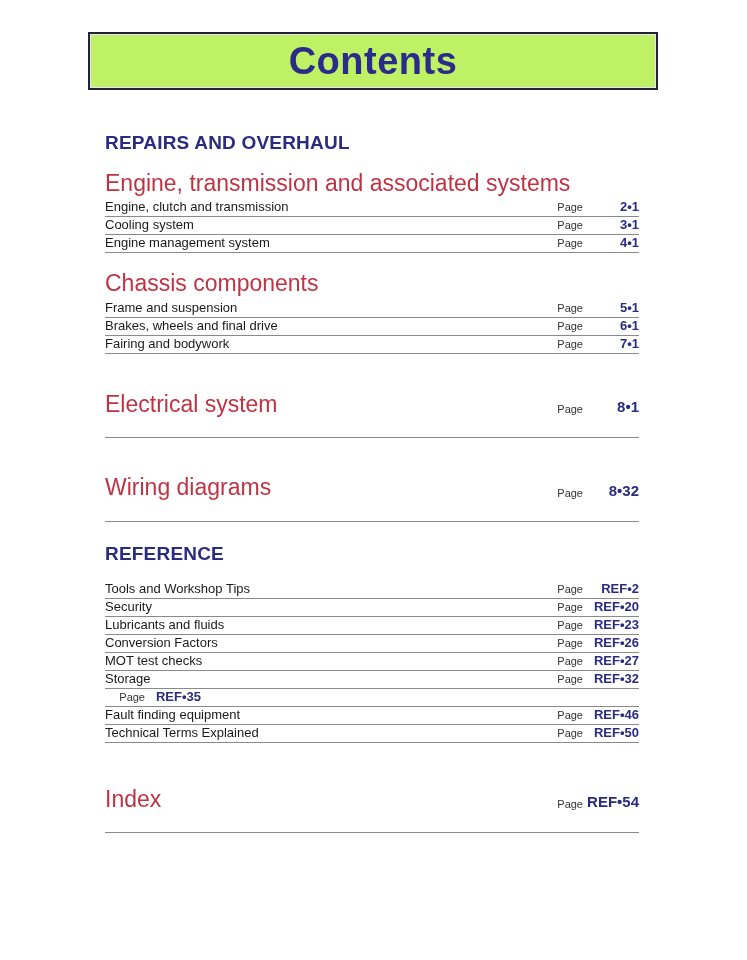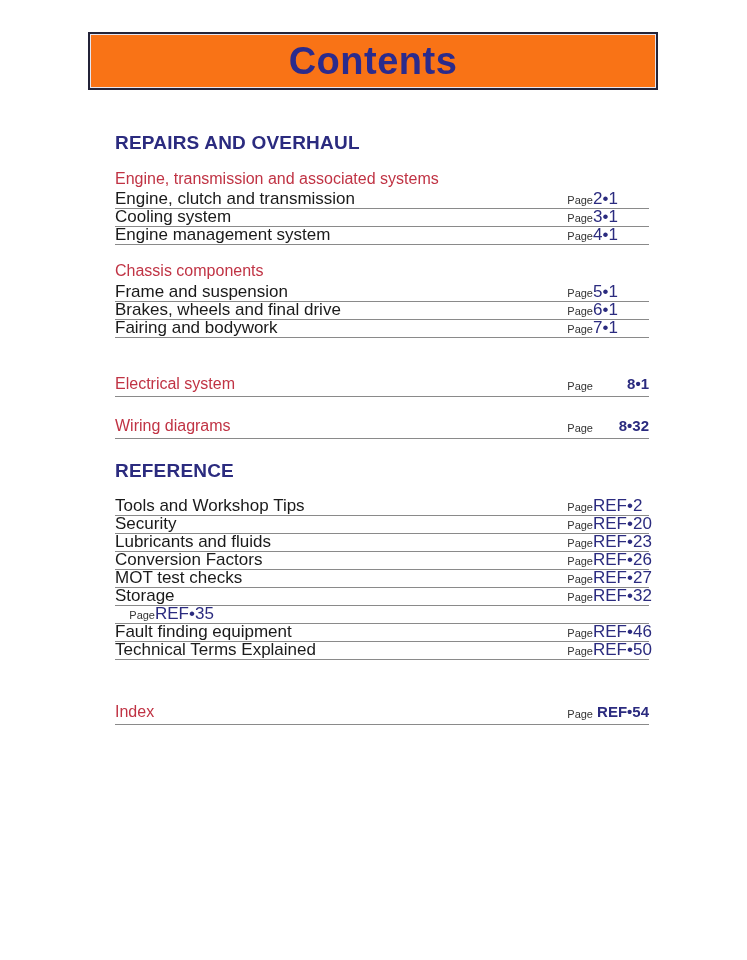--- a/index.html
+++ b/index.html
@@ -15,110 +15,110 @@
     overflow: hidden;
   }
 
   
   .title-banner {
     position: absolute;
     left: 88px;
     top: 32px;
     width: 570px;
     height: 58px;
-    background: #f97316;
+    background: #bef264;
     border: 2px solid #232338;
     box-shadow: inset 0 0 0 1px #e6e6f2;
     box-sizing: border-box;
     display: flex;
     align-items: center;
     justify-content: center;
   }
   .title-banner .title-text {
     font-size: 38px;
     font-weight: bold;
     color: #2b2b8c;
     letter-spacing: 0.5px;
     line-height: 1;
   }
 
   
   .content {
     position: absolute;
-    left: 115px;
+    left: 105px;
     top: 133px;
     width: 534px;
   }
 
   
   .major-heading {
     font-size: 19px;
     font-weight: bold;
     color: #2b2b7f;
     letter-spacing: 0.2px;
     margin: 0 0 16px 0;
     line-height: 1.1;
   }
   .major-heading.reference-heading {
     margin-top: 22px;
   }
 
   
   .sub-heading {
-    font-size: 16px;
+    font-size: 23px;
     font-weight: normal;
     color: #c03344;
     margin: 0 0 3px 0;
     line-height: 1.15;
   }
   .group {
     margin-bottom: 17px;
   }
 
   
   .entry {
     display: flex;
     align-items: baseline;
     border-bottom: 1px solid #8a8a8a;
     height: 18px;
     box-sizing: border-box;
     position: relative;
   }
   .entry .entry-label {
     flex: 1 1 auto;
-    font-size: 17px;
+    font-size: 13px;
     color: #1a1a1a;
     white-space: nowrap;
     line-height: 15px;
   }
   .entry .page-word {
     flex: 0 0 auto;
     font-size: 11px;
     color: #333333;
     line-height: 15px;
     text-align: right;
     width: 40px;
   }
   .entry .page-num {
     flex: 0 0 auto;
-    font-size: 17px;
-    font-weight: normal;
+    font-size: 13px;
+    font-weight: bold;
     color: #2b2b7f;
     line-height: 15px;
-    text-align: left;
+    text-align: right;
     width: 56px;
   }
 
   
   .heading-entry {
     display: flex;
     align-items: flex-end;
     border-bottom: 1px solid #8a8a8a;
-    padding-bottom: 2px;
-    margin-bottom: 0;
+    padding-bottom: 20px;
+    margin-bottom: 16px;
   }
   .heading-entry .sub-heading {
     flex: 1 1 auto;
     margin: 0;
   }
   .heading-entry .page-word {
     flex: 0 0 auto;
     font-size: 11px;
     color: #333333;
     width: 40px;

